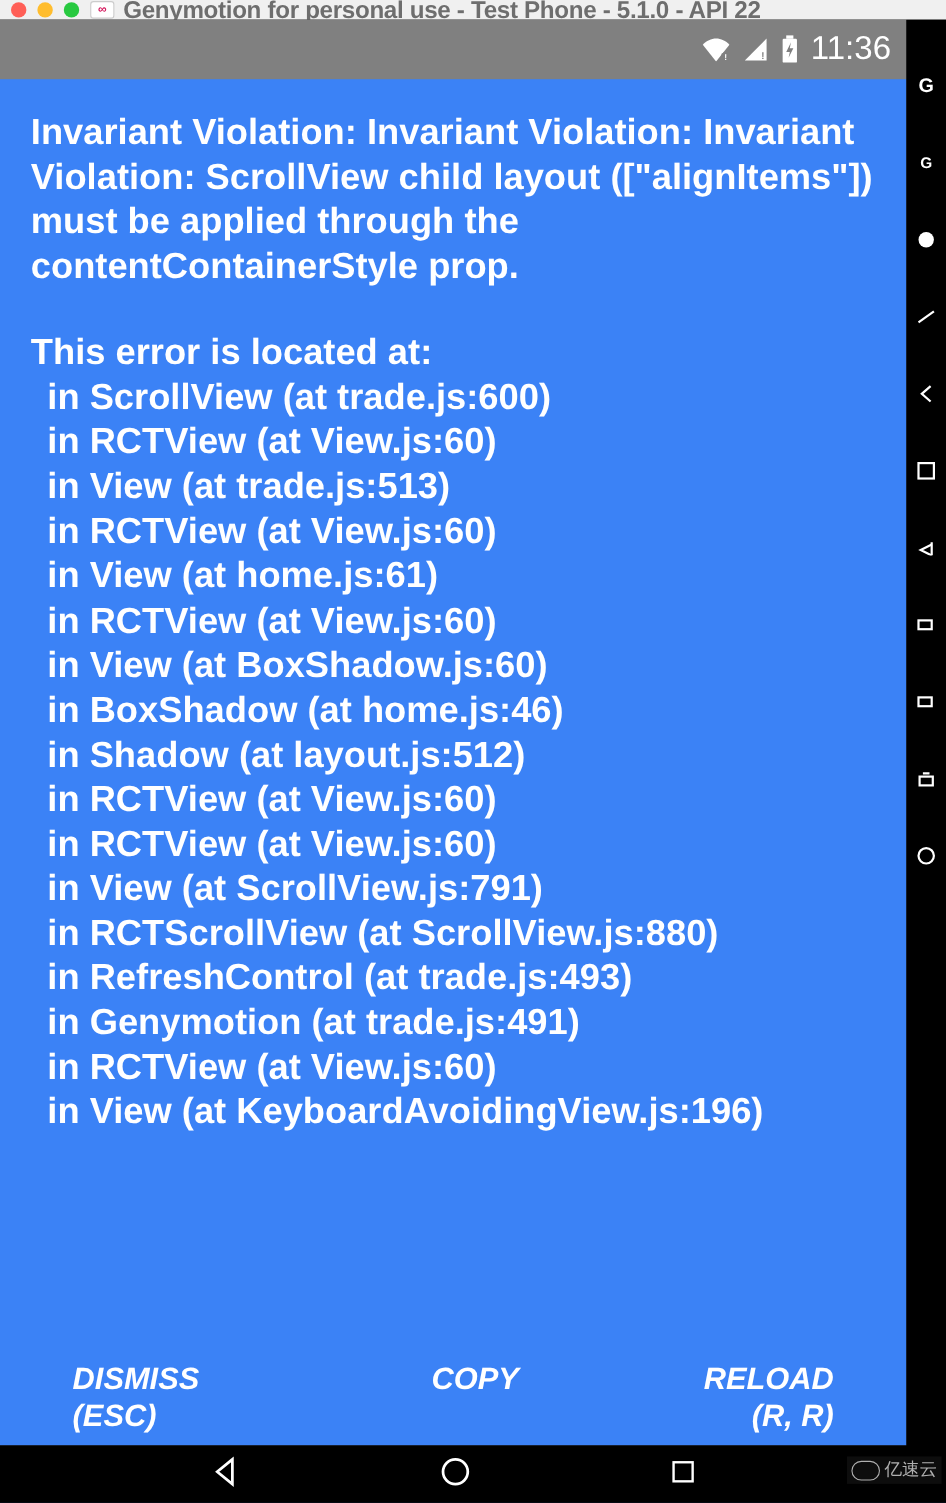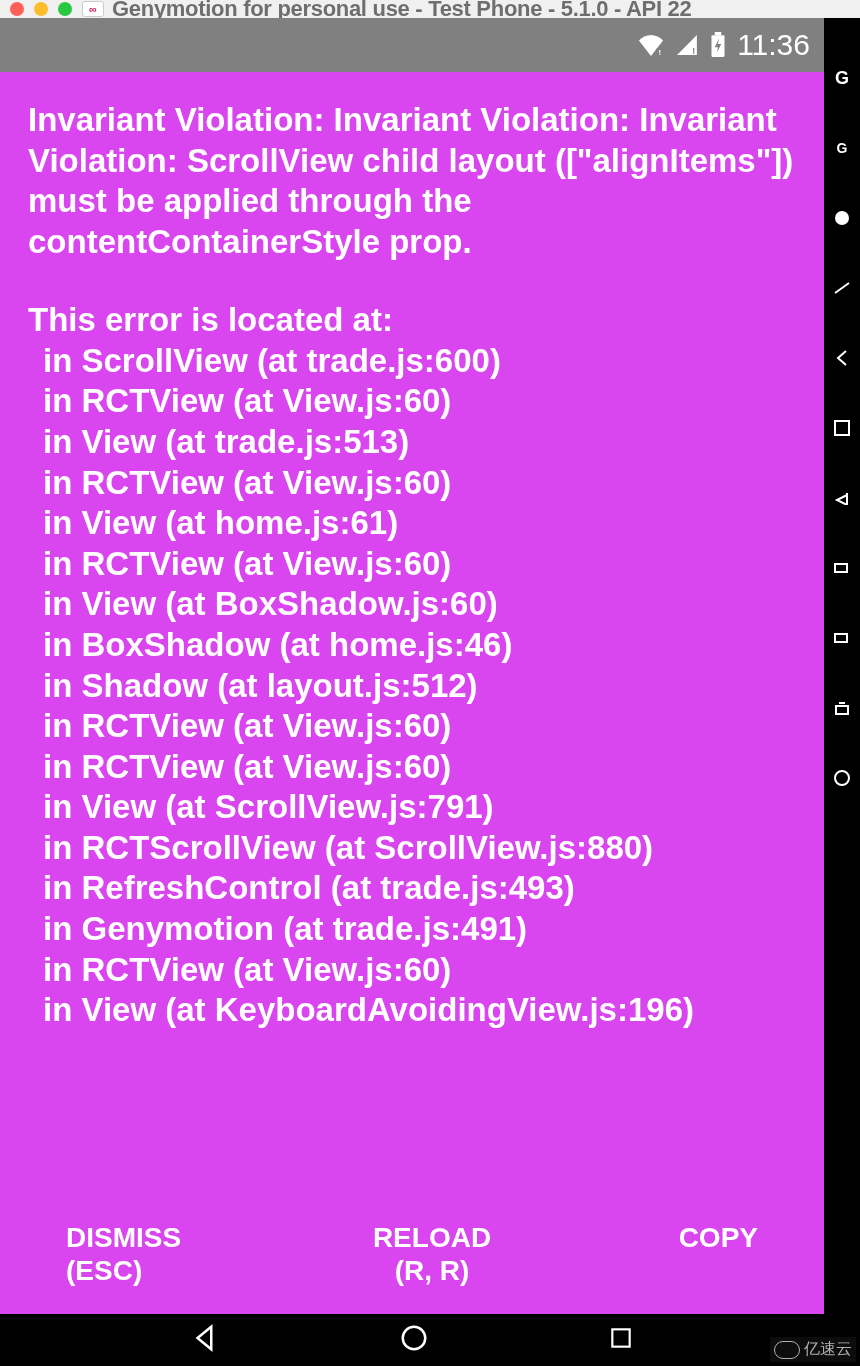--- a/index.html
+++ b/index.html
@@ -59,25 +59,25 @@
       align-items: center;
       gap: 10px;
       padding: 0 14px;
       font-size: 30px;
       font-weight: 500;
     }
     .status-icon { display:inline-flex; align-items:center; }
     
     .error-screen {
       flex: 1;
-      background: #d946ef;
+      background: #3b82f6;
       color: #fff;
       display: flex;
       flex-direction: column;
-      padding: 28px 28px 16px 28px;
+      padding: 28px 28px 0 28px;
       overflow: hidden;
     }
     .error-content {
       flex: 1;
       overflow: hidden;
       font-family: Arial, sans-serif;
     }
     .error-title {
       font-size: 33px;
       font-weight: 700;
@@ -101,20 +101,21 @@
       padding-left: 0;
       text-indent: 0;
       margin-left: 0;
     }
     
     .error-buttons {
       display: flex;
       justify-content: space-between;
       padding: 14px 38px 10px 38px;
       gap: 32px;
+      font-style: italic;
     }
     .error-btn {
       color: #fff;
       font-size: 28px;
       font-weight: 600;
       text-align: center;
       line-height: 1.2;
       white-space: pre-line;
       cursor: pointer;
       flex:1;
@@ -149,21 +150,21 @@
       align-items: center;
       gap: 50px;
       padding-top: 50px;
       color: #fff;
     }
     .side-item { width: 20px; height: 20px; display:flex; align-items:center; justify-content:center;}
     
     .watermark {
       position: absolute;
       right: 4px;
-      bottom: 4px;
+      bottom: 17px;
       font-size: 16px;
       color: #b0b0b0;
       display: flex;
       align-items: center;
       gap: 4px;
       background: rgba(255,255,255,0.05);
       padding: 2px 4px;
     }
     .wm-cloud {
       width: 26px; height: 18px; border:1.5px solid #b0b0b0; border-radius:10px;
@@ -230,23 +231,23 @@
             <div class="stack-line">in RCTScrollView (at ScrollView.js:880)</div>
             <div class="stack-line">in RefreshControl (at trade.js:493)</div>
             <div class="stack-line">in Genymotion (at trade.js:491)</div>
             <div class="stack-line">in RCTView (at View.js:60)</div>
             <div class="stack-line">in View (at KeyboardAvoidingView.js:196)</div>
           </div>
       </div>
       <div class="error-buttons">
         <div class="error-btn">DISMISS
 (ESC)</div>
+        <div class="error-btn">COPY</div>
         <div class="error-btn">RELOAD
 (R, R)</div>
-        <div class="error-btn">COPY</div>
       </div>
     </div>
   </div>
 
   <div class="task-bar">
     <div class="nav-btn">
       <svg width="30" height="30" viewBox="0 0 24 24">
           <path fill="none" stroke="#fff" stroke-width="2" d="M17 3L6 12l11 9V3z"></path>
         </svg>
     </div>

